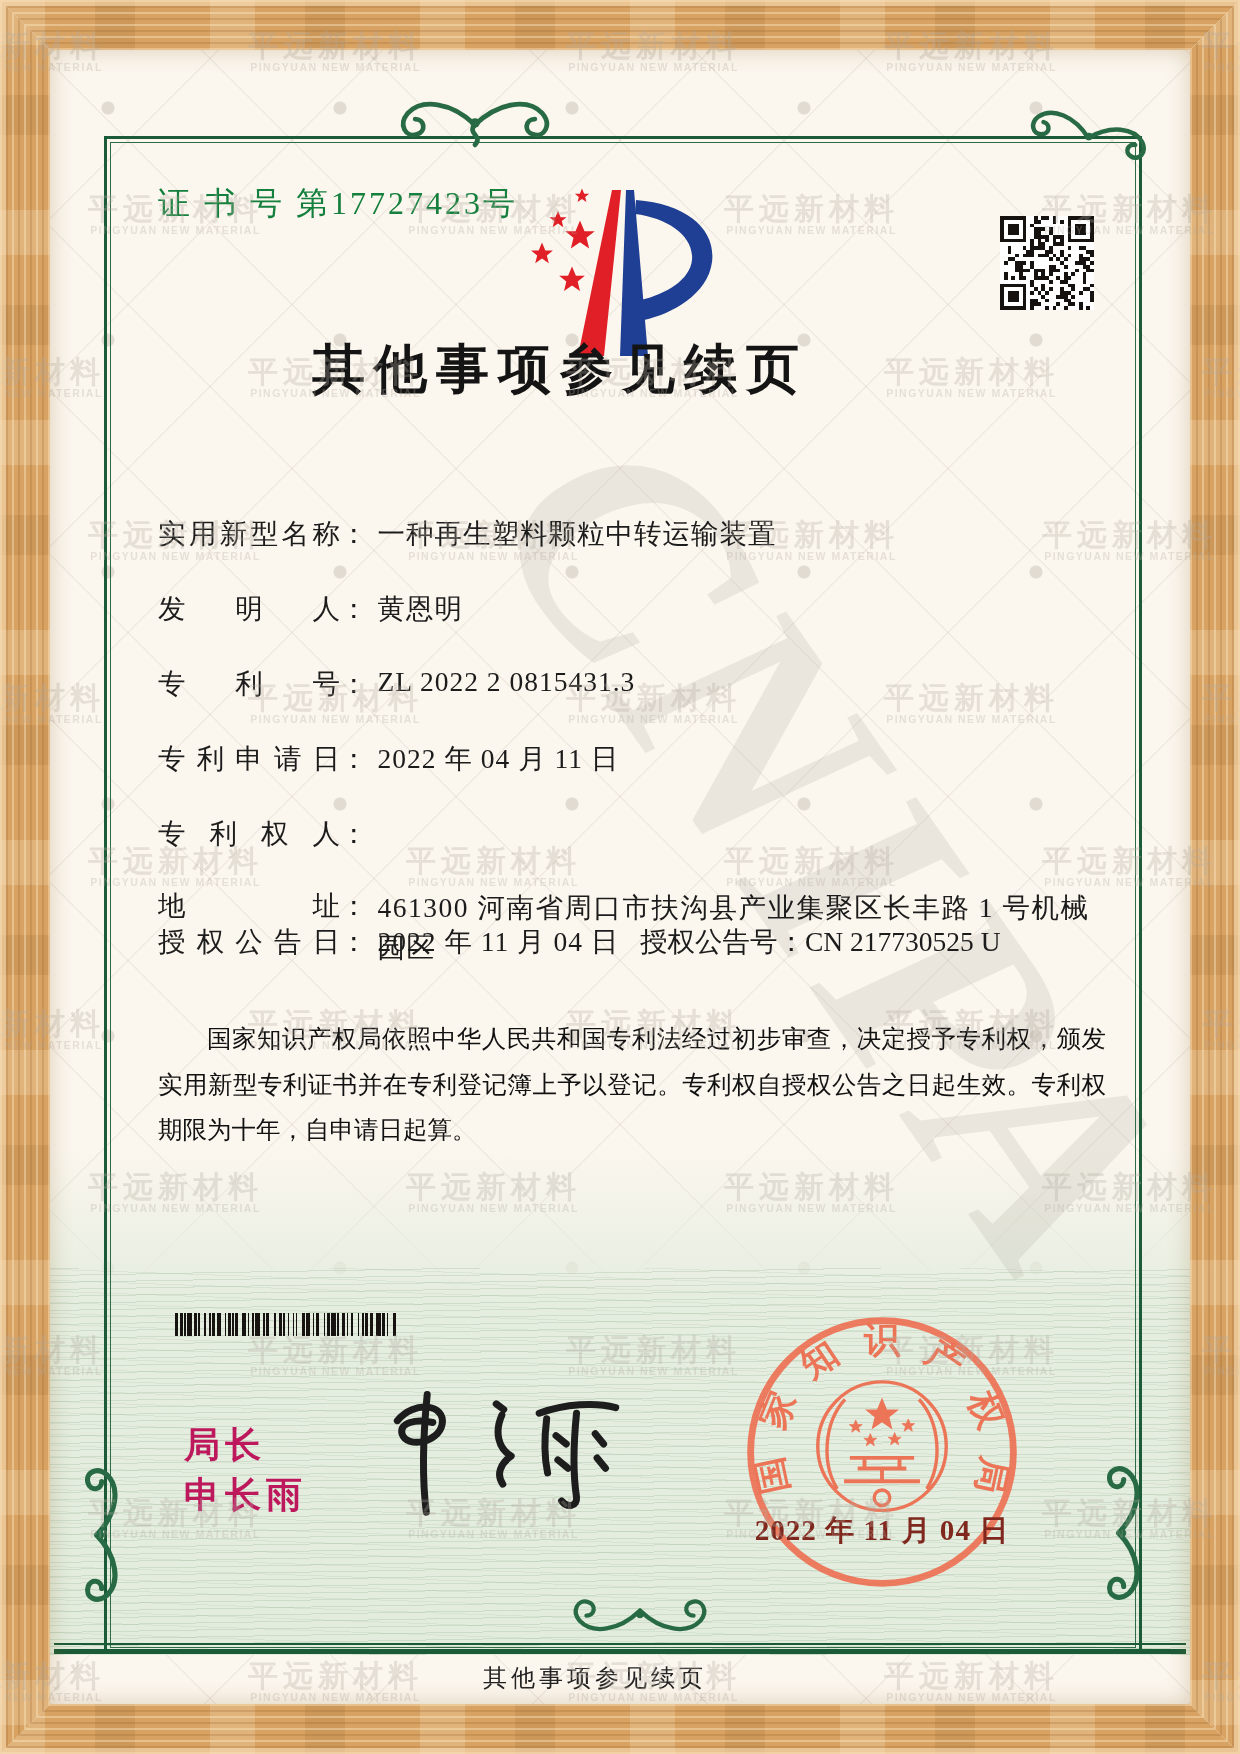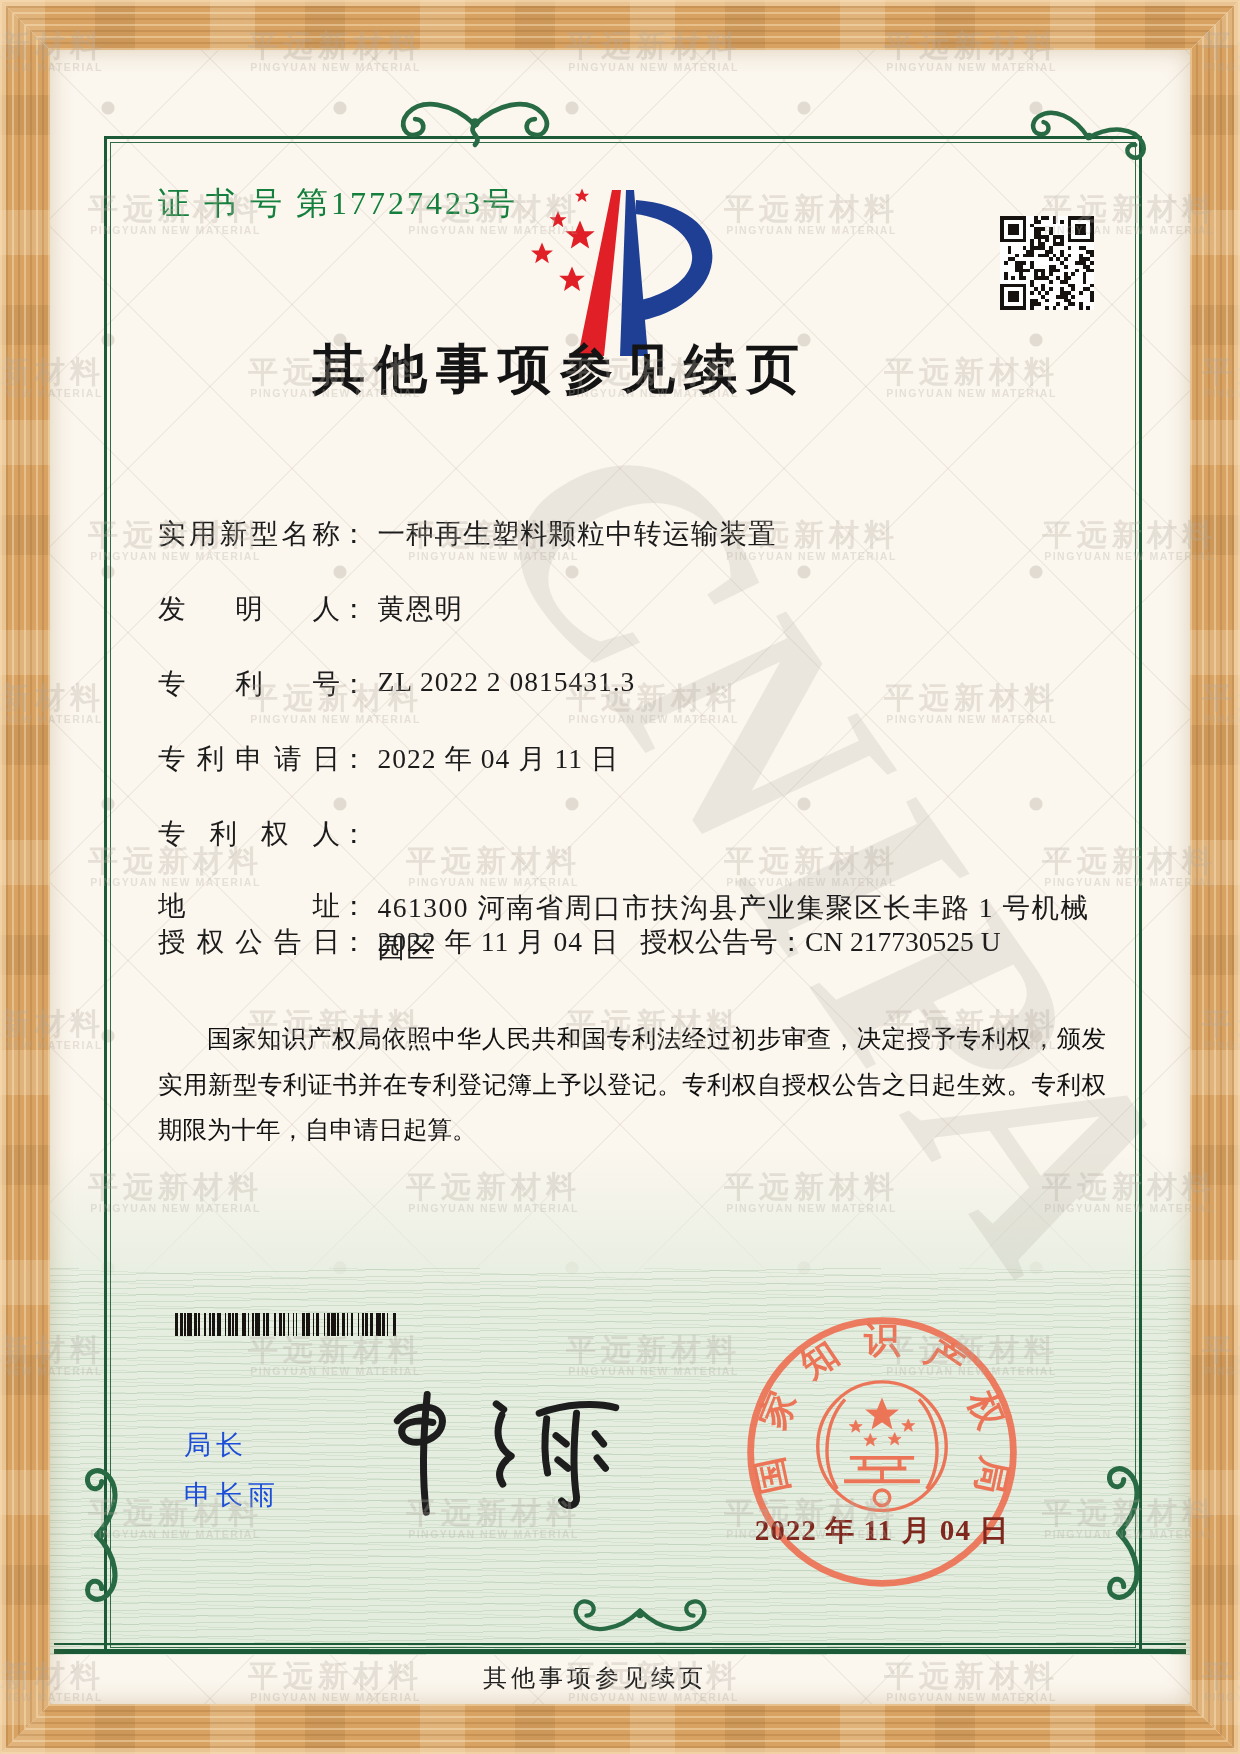--- a/index.html
+++ b/index.html
@@ -63,21 +63,21 @@
   .fcolon{margin-right:10px;}
   .fvalue{letter-spacing:1px;}
   .fvalue.wrap{white-space:normal;max-width:722px;line-height:40px;letter-spacing:1.5px;}
   .grant2{position:absolute;left:482px;top:0;white-space:nowrap;}
   .paras{position:absolute;left:158px;top:1016px;width:948px;font-size:24.5px;line-height:45.5px;text-align:justify;color:#111;}
   .paras p{margin:0;text-indent:2em;}
   .barcode{position:absolute;left:175px;top:1313px;height:23px;width:300px;display:flex;align-items:stretch;overflow:hidden;}
   .barcode span{display:block;height:100%;}
   .barcode .b{background:#161310;}
   .officer{position:absolute;left:184px;top:1420px;font-family:"Liberation Sans","DejaVu Sans",sans-serif;
-     font-size:27px;color:#1d4ed8;letter-spacing:5px;line-height:50px;}
+     font-size:36px;color:#be185d;letter-spacing:5px;line-height:50px;font-weight:bold;}
   .sig{position:absolute;left:360px;top:1378px;width:280px;height:160px;}
   .seal{position:absolute;left:736px;top:1306px;width:292px;height:292px;mix-blend-mode:multiply;opacity:.92;}
   .page-num{position:absolute;left:0;top:1597px;width:1190px;text-align:center;font-size:23px;letter-spacing:2px;color:#222;}
   .note{position:absolute;left:0;top:1662px;width:1190px;text-align:center;font-size:24px;letter-spacing:4px;color:#222;}
 </style>
 </head>
 <body>
 
 <div class="page">
 

